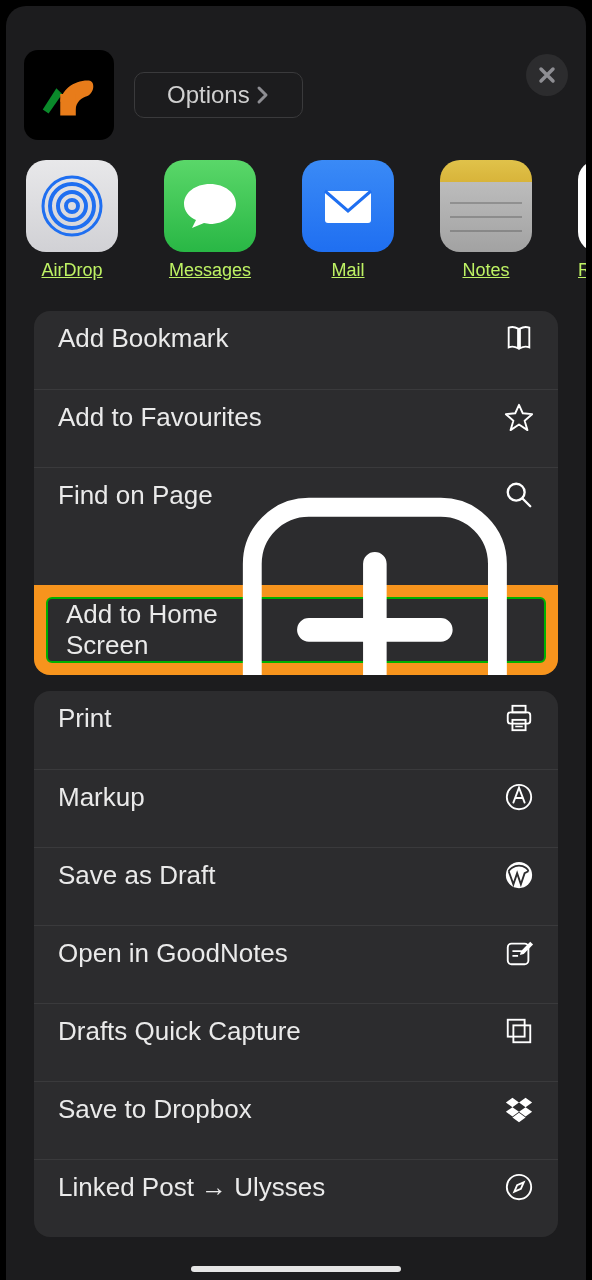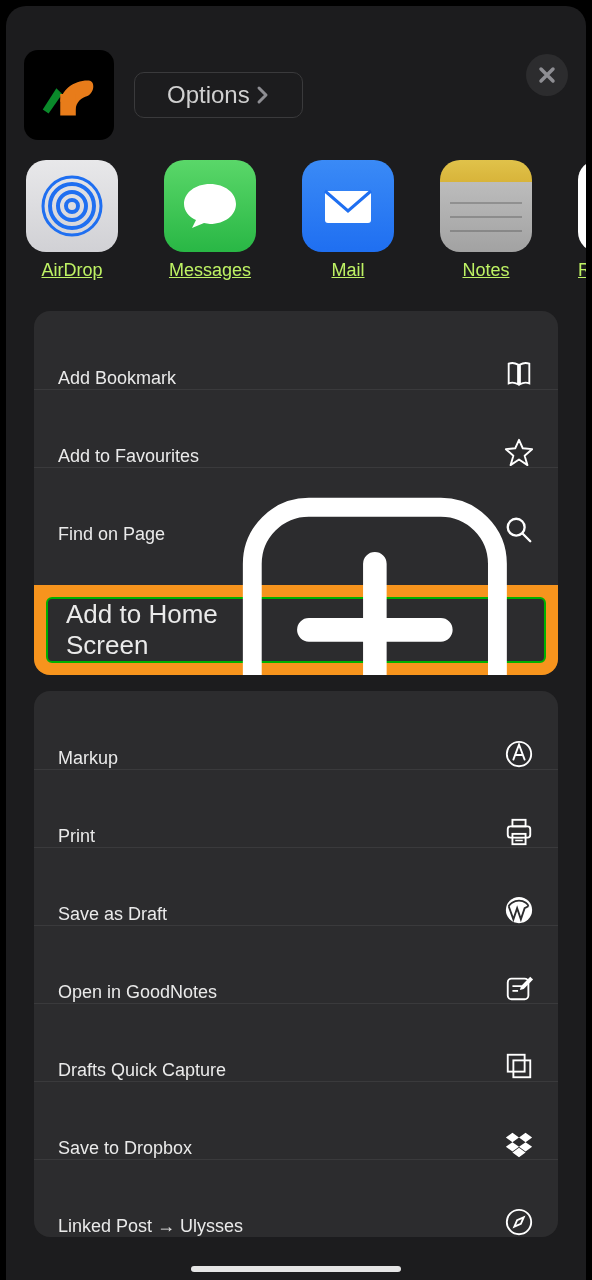--- a/index.html
+++ b/index.html
@@ -105,27 +105,27 @@
   .notes-wrap { width: 92px; height: 92px; display: flex; flex-direction: column; }
   .action-list {
     margin: 8px 28px 16px 28px;
     background: #2c2c2e;
     border-radius: 16px;
     overflow: hidden;
   }
   .action-list.two { margin-top: 12px; }
   .action-row {
     display: flex;
-    align-items: flex-end;
+    align-items: flex-start;
     justify-content: space-between;
-    padding: 0 24px;
+    padding: 12px 24px;
     height: 78px;
     border-top: 1px solid #3a3a3c;
     color: #eaeaea;
-    font-size: 18px;
+    font-size: 26px;
   }
   .action-row:first-child { border-top: none; }
   .action-row svg, .action-row .row-icon { width: 30px; height: 30px; flex-shrink: 0; }
   .highlight-wrap {
     background: #f7941d;
     padding: 12px 12px;
     border-radius: 0;
     margin-top: 40px;
   }
   .highlight-inner {
@@ -259,36 +259,36 @@
         <svg viewBox="0 0 32 32">
           <rect x="3" y="3" width="26" height="26" rx="6" fill="none" stroke="#fff" stroke-width="2"></rect>
           <path d="M16 9 L16 23 M9 16 L23 16" stroke="#fff" stroke-width="2.5" stroke-linecap="round"></path>
         </svg>
       </div>
     </div>
   </div>
 
   <div class="action-list two">
     <div class="action-row">
-      <span>Markup</span>
-      <svg viewBox="0 0 32 32">
-        <circle cx="16" cy="16" r="13" fill="none" stroke="#fff" stroke-width="2"></circle>
-        <path d="M10 22 L16 6 L22 22 M12 17 L20 17" fill="none" stroke="#fff" stroke-width="2" stroke-linecap="round"></path>
-      </svg>
-    </div>
-    <div class="action-row">
       <span>Print</span>
       <svg viewBox="0 0 32 32">
         <rect x="9" y="3" width="14" height="7" fill="none" stroke="#fff" stroke-width="2"></rect>
         <rect x="4" y="10" width="24" height="12" rx="3" fill="none" stroke="#fff" stroke-width="2"></rect>
         <rect x="9" y="18" width="14" height="11" fill="none" stroke="#fff" stroke-width="2"></rect>
         <path d="M12 22 L20 22 M12 25 L20 25" stroke="#fff" stroke-width="1.5"></path>
       </svg>
     </div>
     <div class="action-row">
+      <span>Markup</span>
+      <svg viewBox="0 0 32 32">
+        <circle cx="16" cy="16" r="13" fill="none" stroke="#fff" stroke-width="2"></circle>
+        <path d="M10 22 L16 6 L22 22 M12 17 L20 17" fill="none" stroke="#fff" stroke-width="2" stroke-linecap="round"></path>
+      </svg>
+    </div>
+    <div class="action-row">
       <span>Save as Draft</span>
       <svg viewBox="0 0 32 32">
         <circle cx="16" cy="16" r="14" fill="#fff"></circle>
         <path d="M5 12 L10 26 L14 14 L18 26 L22 14 L26 12 M16 6 C10 6 6 10 5 12 M16 6 C22 6 26 10 26 12" fill="none" stroke="#2c2c2e" stroke-width="2"></path>
       </svg>
     </div>
     <div class="action-row">
       <span>Open in GoodNotes</span>
       <svg viewBox="0 0 32 32">
         <rect x="4" y="6" width="22" height="22" rx="4" fill="none" stroke="#fff" stroke-width="2"></rect>

